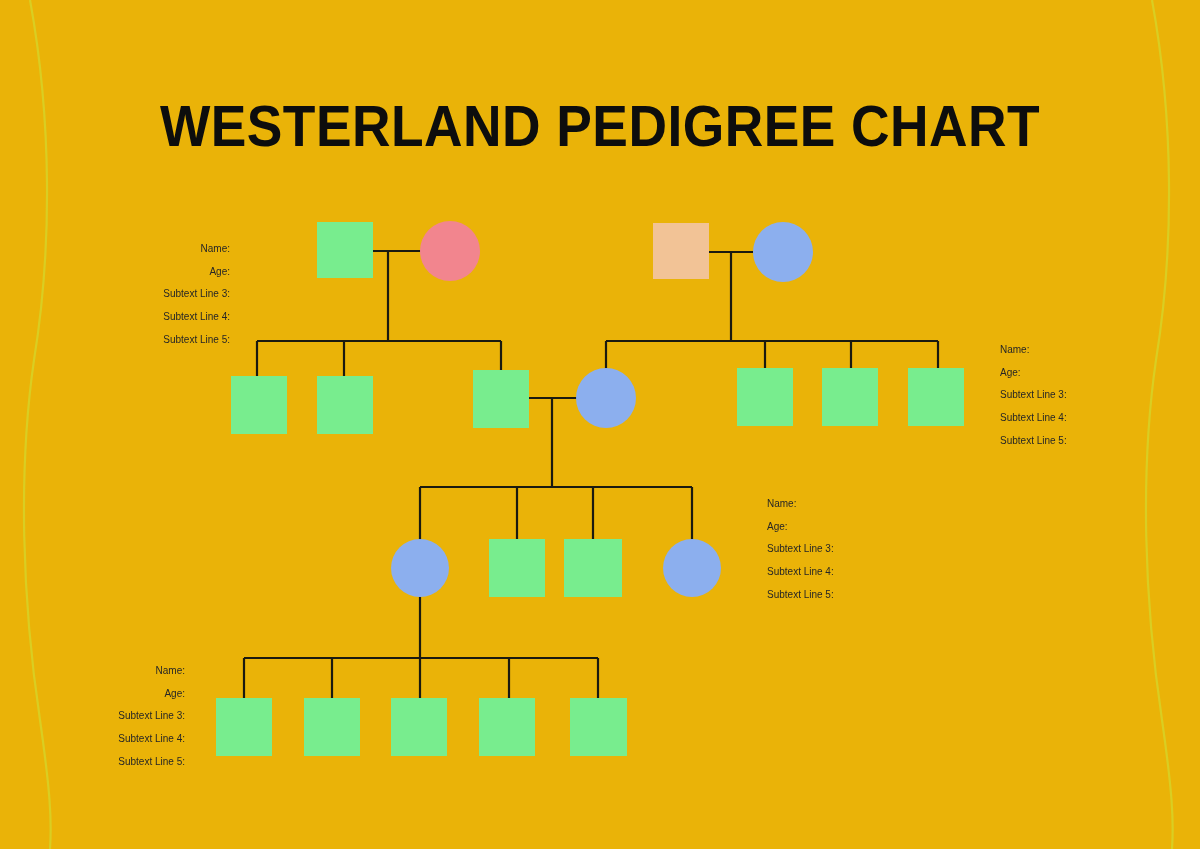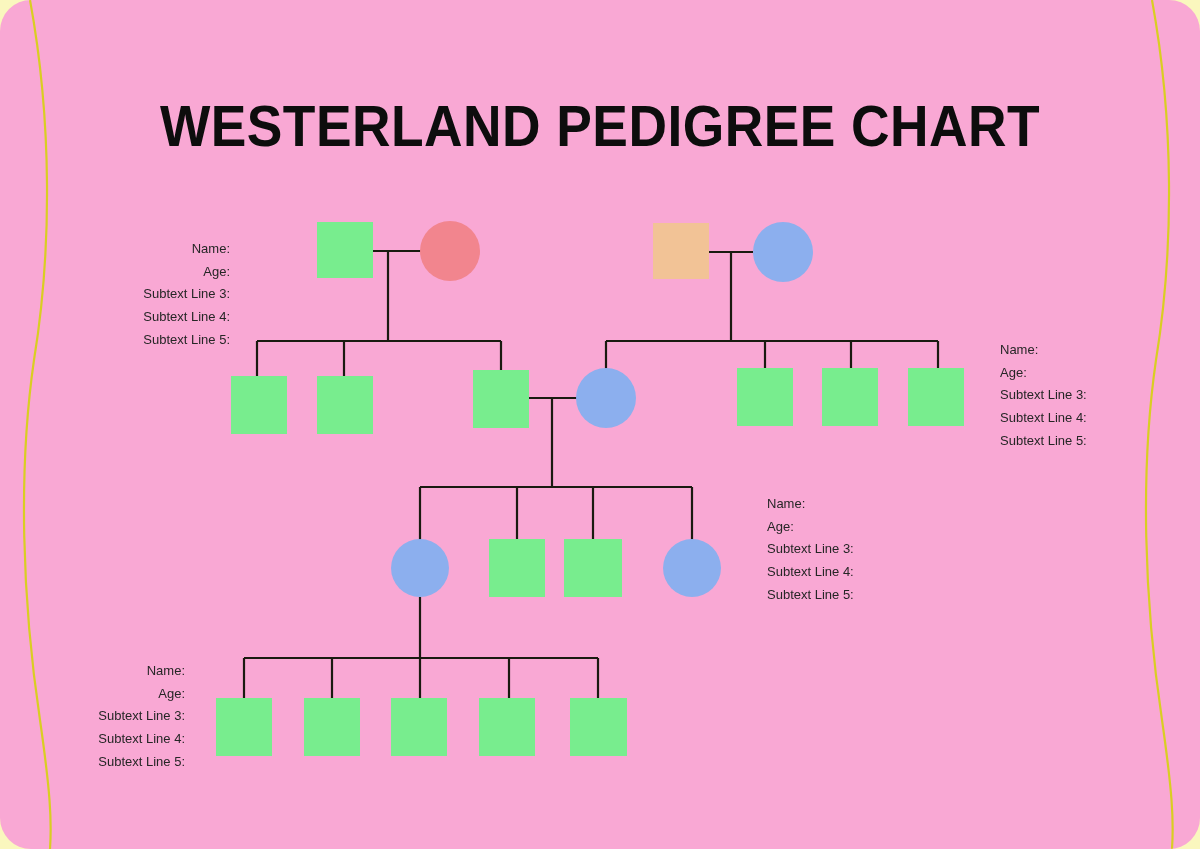--- a/index.html
+++ b/index.html
@@ -7,42 +7,41 @@
     padding: 0;
     background: #FAF7BE;
   }
   body {
     font-family: "Liberation Sans", sans-serif;
   }
   #page {
     position: relative;
     width: 1200px;
     height: 849px;
-    background: #f9a8d4;
+    background: #eab308;
     overflow: hidden;
-    border-radius: 31px;
   }
   #chart-title {
     position: absolute;
     top: 92px;
     left: 0;
     width: 1200px;
     text-align: center;
     font-family: "Liberation Sans", sans-serif;
     font-size: 58px;
     font-weight: 700;
     letter-spacing: 0.5px;
     color: #0D0D0D;
     white-space: nowrap;
     transform: scaleX(0.92);
   }
   .info-block {
     position: absolute;
     font-family: "Liberation Sans", sans-serif;
-    font-size: 13px;
+    font-size: 10px;
     color: #262626;
     line-height: 22.7px;
     white-space: nowrap;
   }
   .info-block .info-line { display: block; }
   .align-right { text-align: right; }
   .align-left  { text-align: left; }
 
   #block-top-left   { left: 48px;  top: 238px; width: 182px; }
   #block-right      { left: 1000px; top: 339px; width: 190px; }

